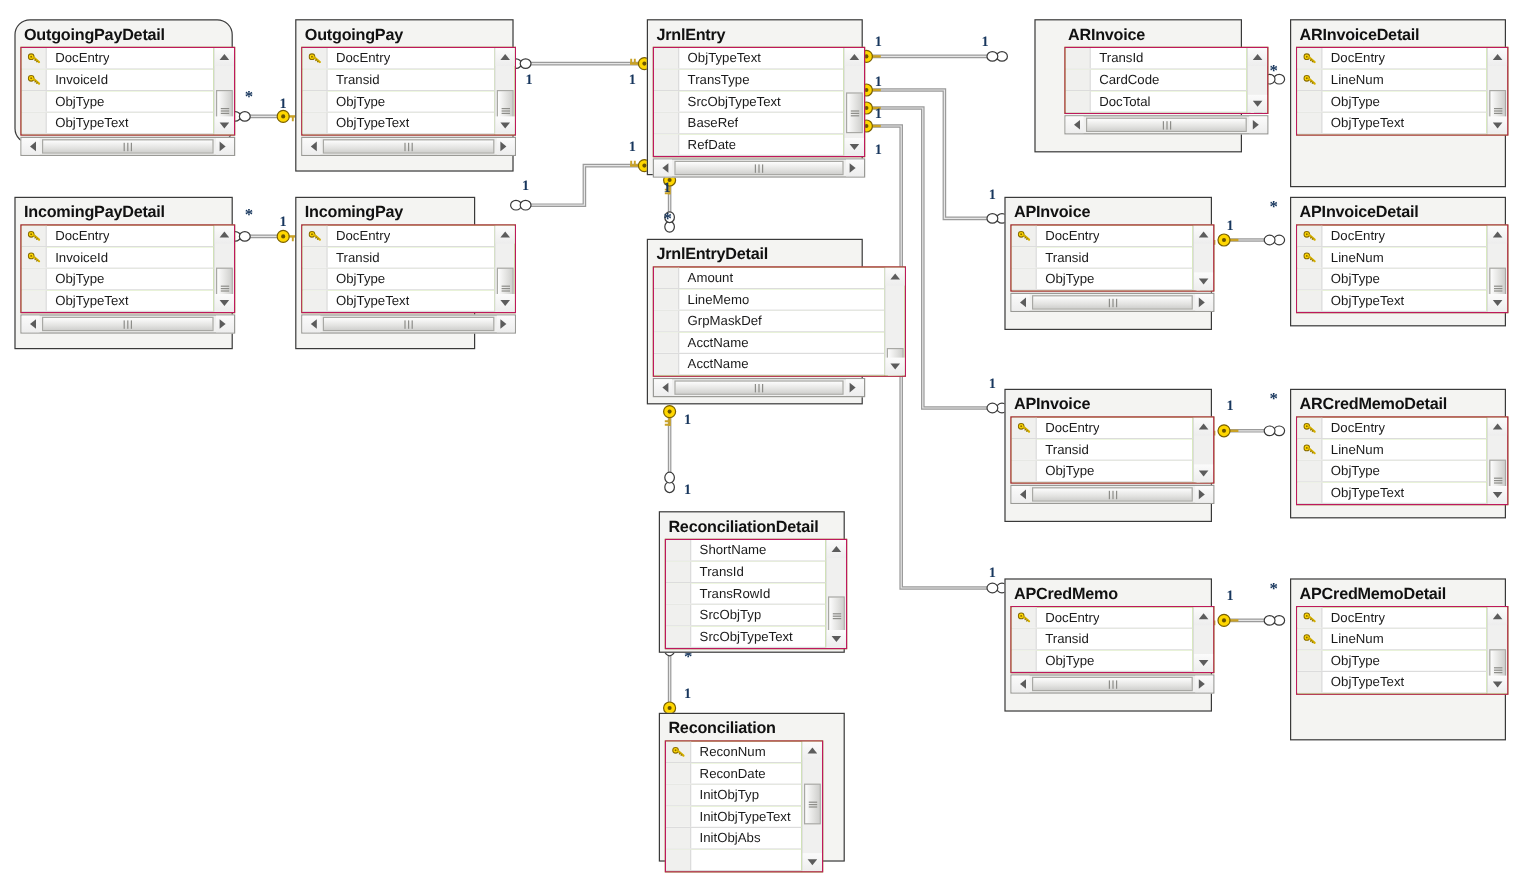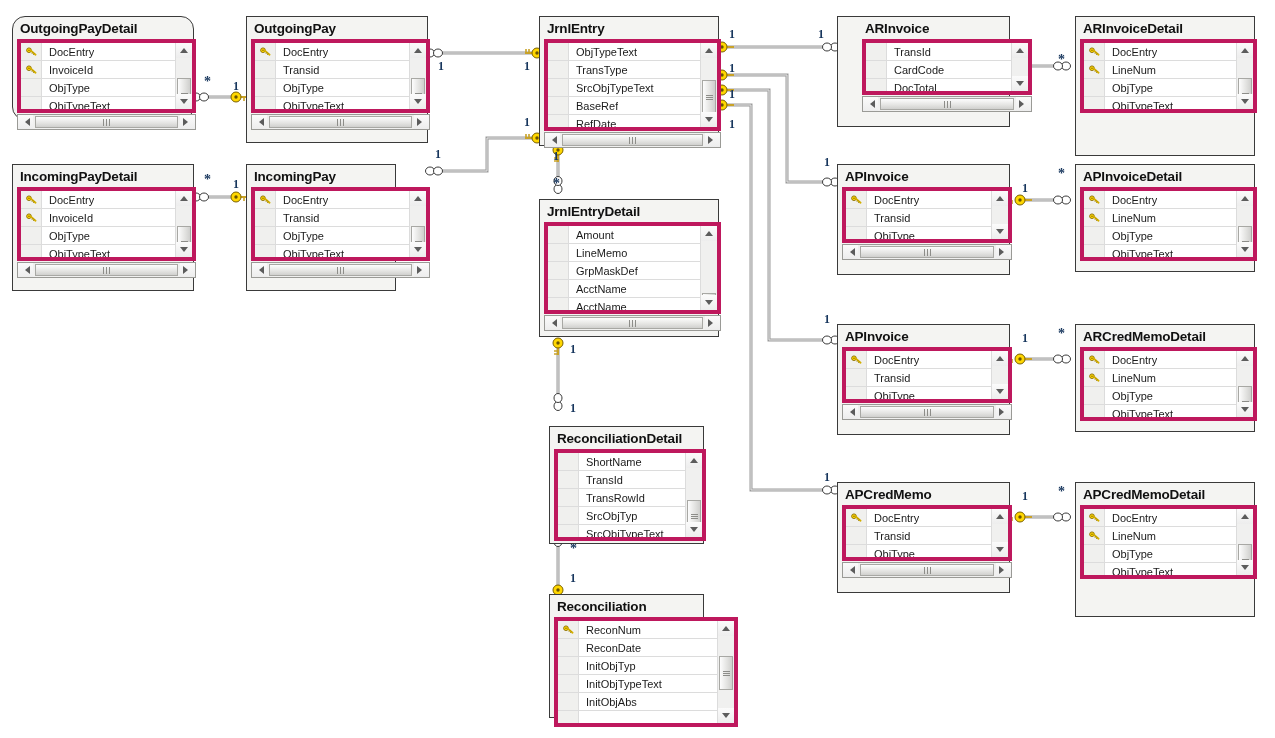--- a/index.html
+++ b/index.html
@@ -25,21 +25,21 @@
     font-size:13.5px;
     font-weight:bold;
     color:#111111;
     padding:1px 2px 3px 3px;
     line-height:15px;
     letter-spacing:-0.2px;
     white-space:nowrap;
   }
   .grid{
     position:relative;
-    border:4px solid #be185d;
+    border:1px solid #be185d;
     background:#84cc16;
     box-sizing:border-box;
     overflow:hidden;
   }
   .rows{position:absolute;left:0;top:0;right:17px;bottom:0;overflow:hidden;}
   .row{
     height:18px;
     display:flex;
     align-items:center;
     border-bottom:1px solid #dcdcdc;
@@ -628,21 +628,21 @@
               <i></i>
             </span>
           </div>
           <div class="harrow r">
             <span class="tri right"></span>
           </div>
         </div>
       </div>
       <div class="entity" style="left: 539px; top: 199px; width: 180px; height: 138px;">
         <div class="title">JrnlEntryDetail</div>
-        <div class="grid" style="width:177px;height:92px;">
+        <div class="grid" style="width:211px;height:92px;">
           <div class="rows">
             <div class="row">
               <span class="keycell"></span>
               <span class="fname">Amount</span>
             </div>
             <div class="row">
               <span class="keycell"></span>
               <span class="fname">LineMemo</span>
             </div>
             <div class="row">
@@ -727,21 +727,21 @@
               </span>
             </div>
             <div class="arrow down">
               <span class="tri down"></span>
             </div>
           </div>
         </div>
       </div>
       <div class="entity" style="left: 549px; top: 594px; width: 155px; height: 124px;">
         <div class="title">Reconciliation</div>
-        <div class="grid" style="width:184px;height:110px;">
+        <div class="grid" style="width:132px;height:110px;">
           <div class="rows">
             <div class="row">
               <span class="keycell">
                 <svg class="keyglyph" viewBox="0 0 12 10">
                   <circle cx="3.2" cy="3.6" r="2.6" fill="#ffd700" stroke="#8a6d00" stroke-width="1"></circle>
                   <circle cx="3.2" cy="3.6" r="0.9" fill="#8a6d00"></circle>
                   <path d="M5.4,4.2 L10.5,8.6" stroke="#d4af00" stroke-width="2" stroke-linecap="round"></path>
                   <path d="M7.6,6.1 L6.4,7.4 M9.1,7.4 L8.0,8.6" stroke="#8a6d00" stroke-width="1"></path>
                 </svg>
               </span>
@@ -778,21 +778,21 @@
                 <i></i>
                 <i></i>
               </span>
             </div>
             <div class="arrow down">
               <span class="tri down"></span>
             </div>
           </div>
         </div>
       </div>
-      <div class="entity" style="left: 837px; top: 16px; width: 173px; height: 111px; padding-left: 24px;">
+      <div class="entity" style="left: 862px; top: 16px; width: 173px; height: 111px; padding-left: 24px;">
         <div class="title">ARInvoice</div>
         <div class="grid" style="width:170px;height:56px;">
           <div class="rows">
             <div class="row">
               <span class="keycell"></span>
               <span class="fname">TransId</span>
             </div>
             <div class="row">
               <span class="keycell"></span>
               <span class="fname">CardCode</span>

